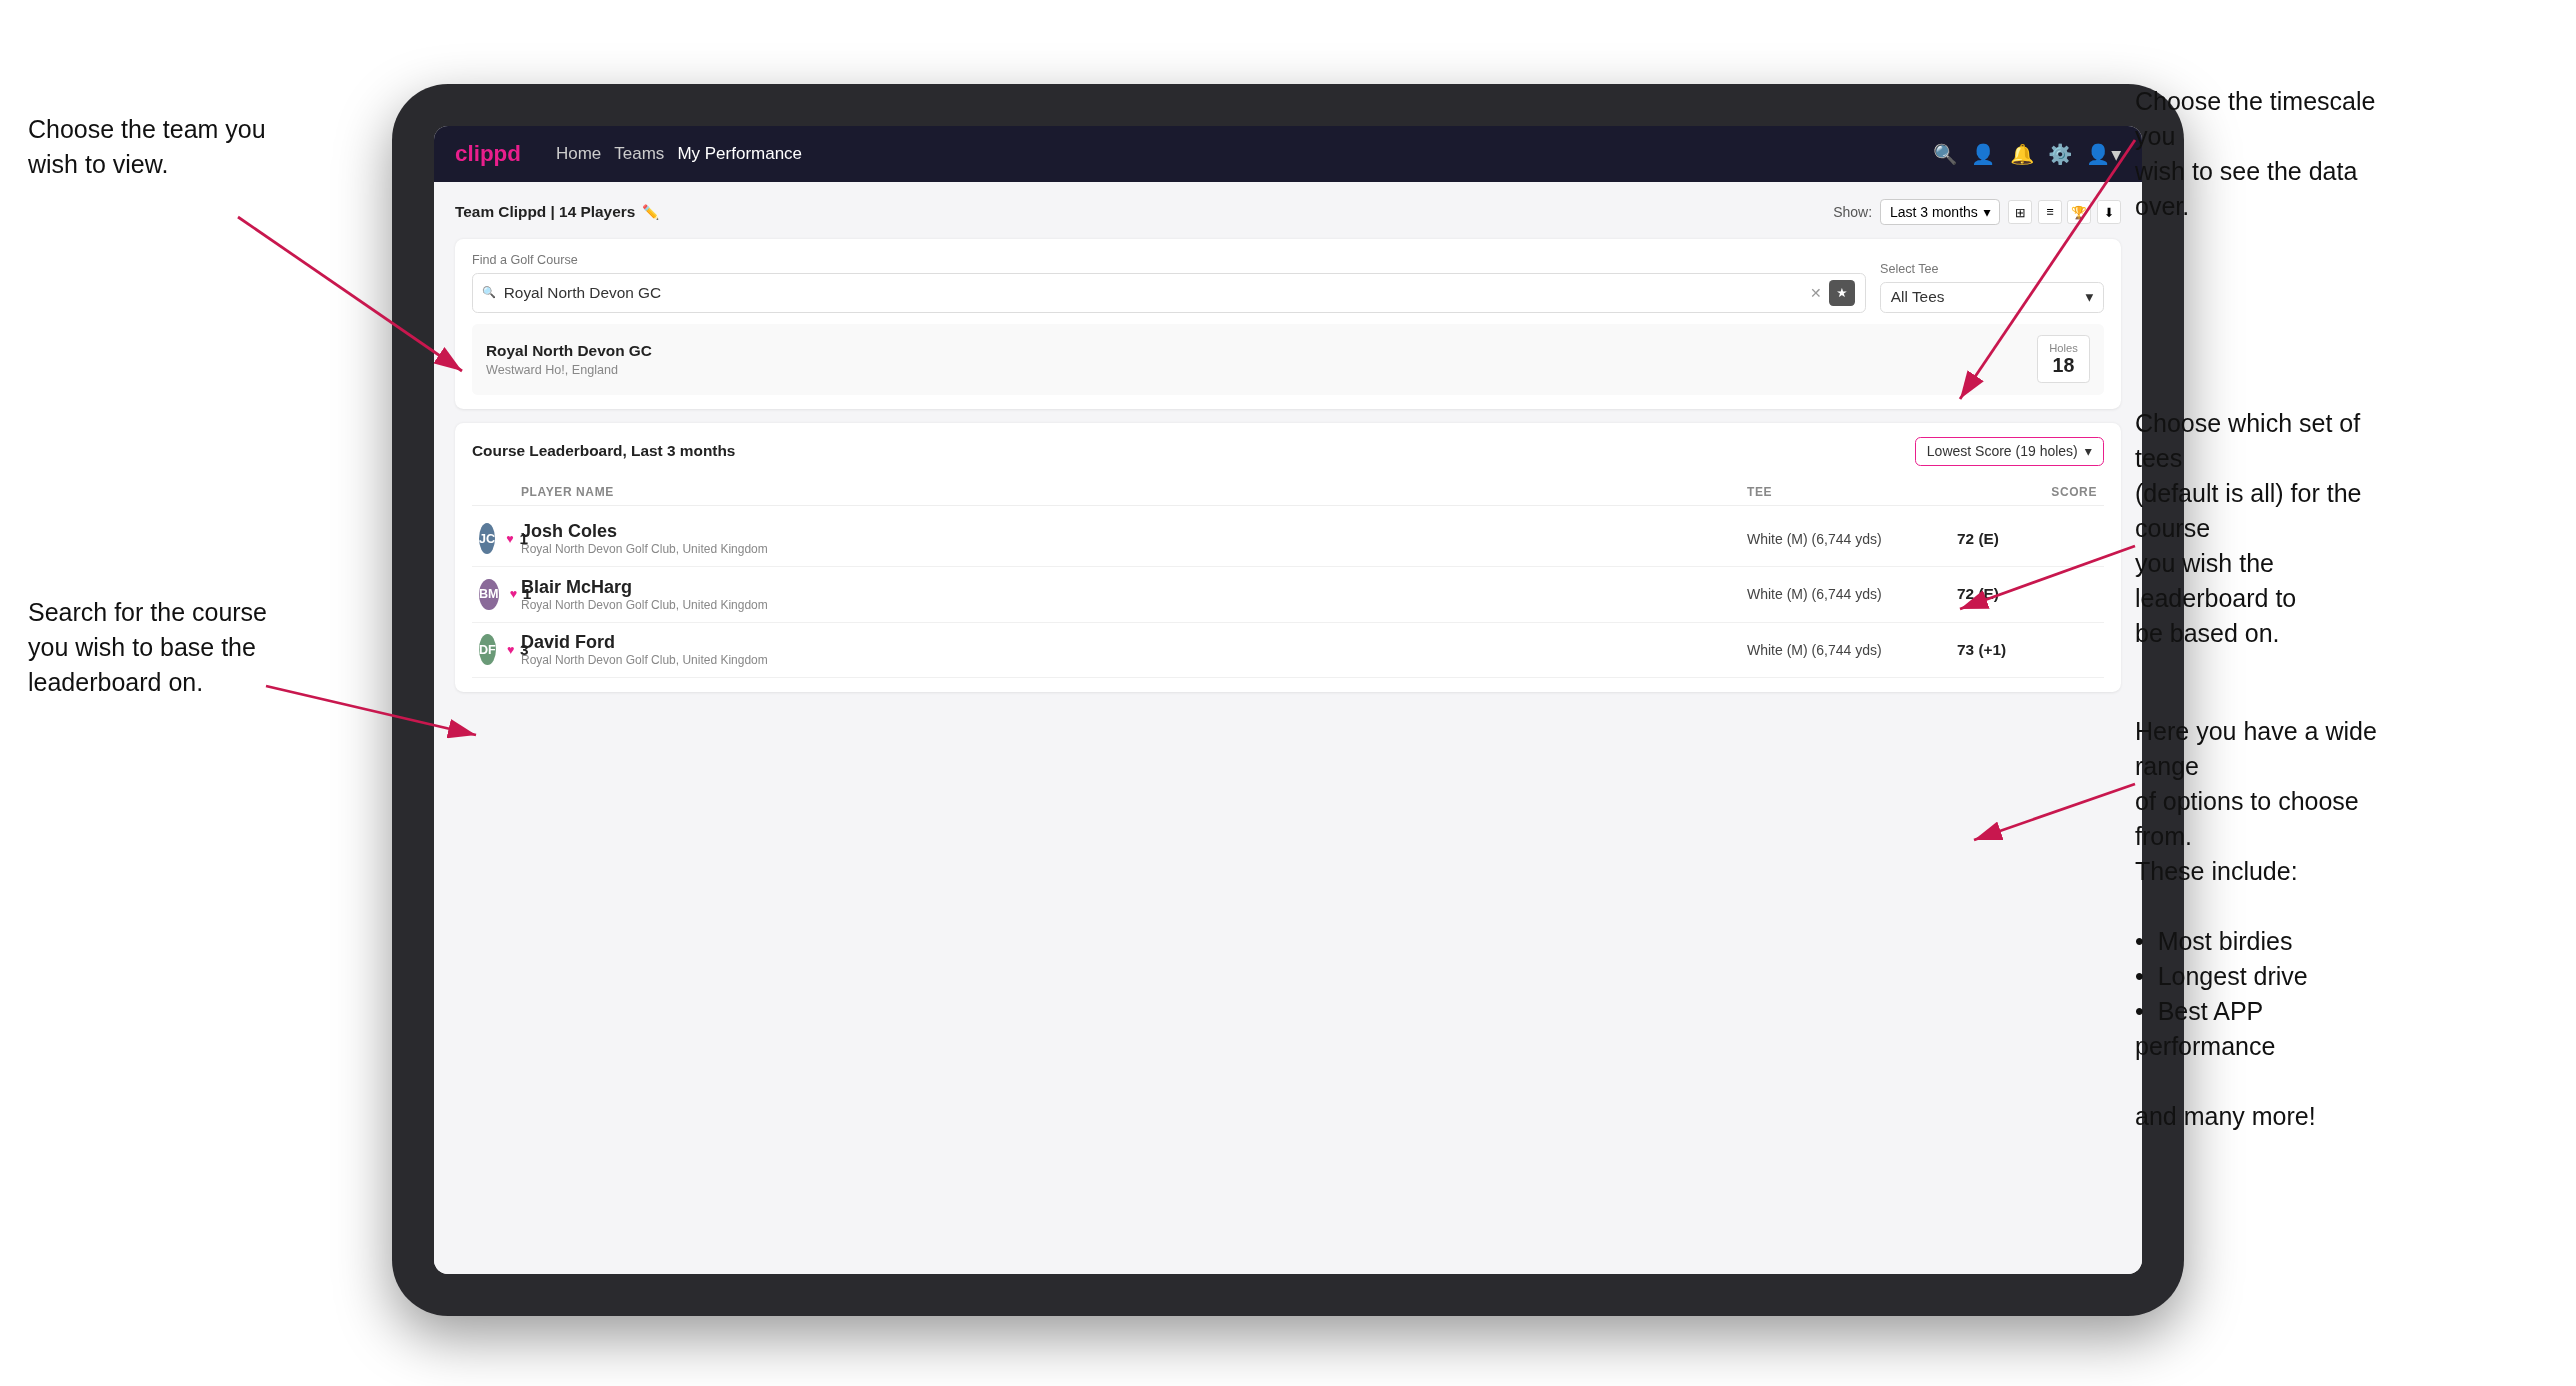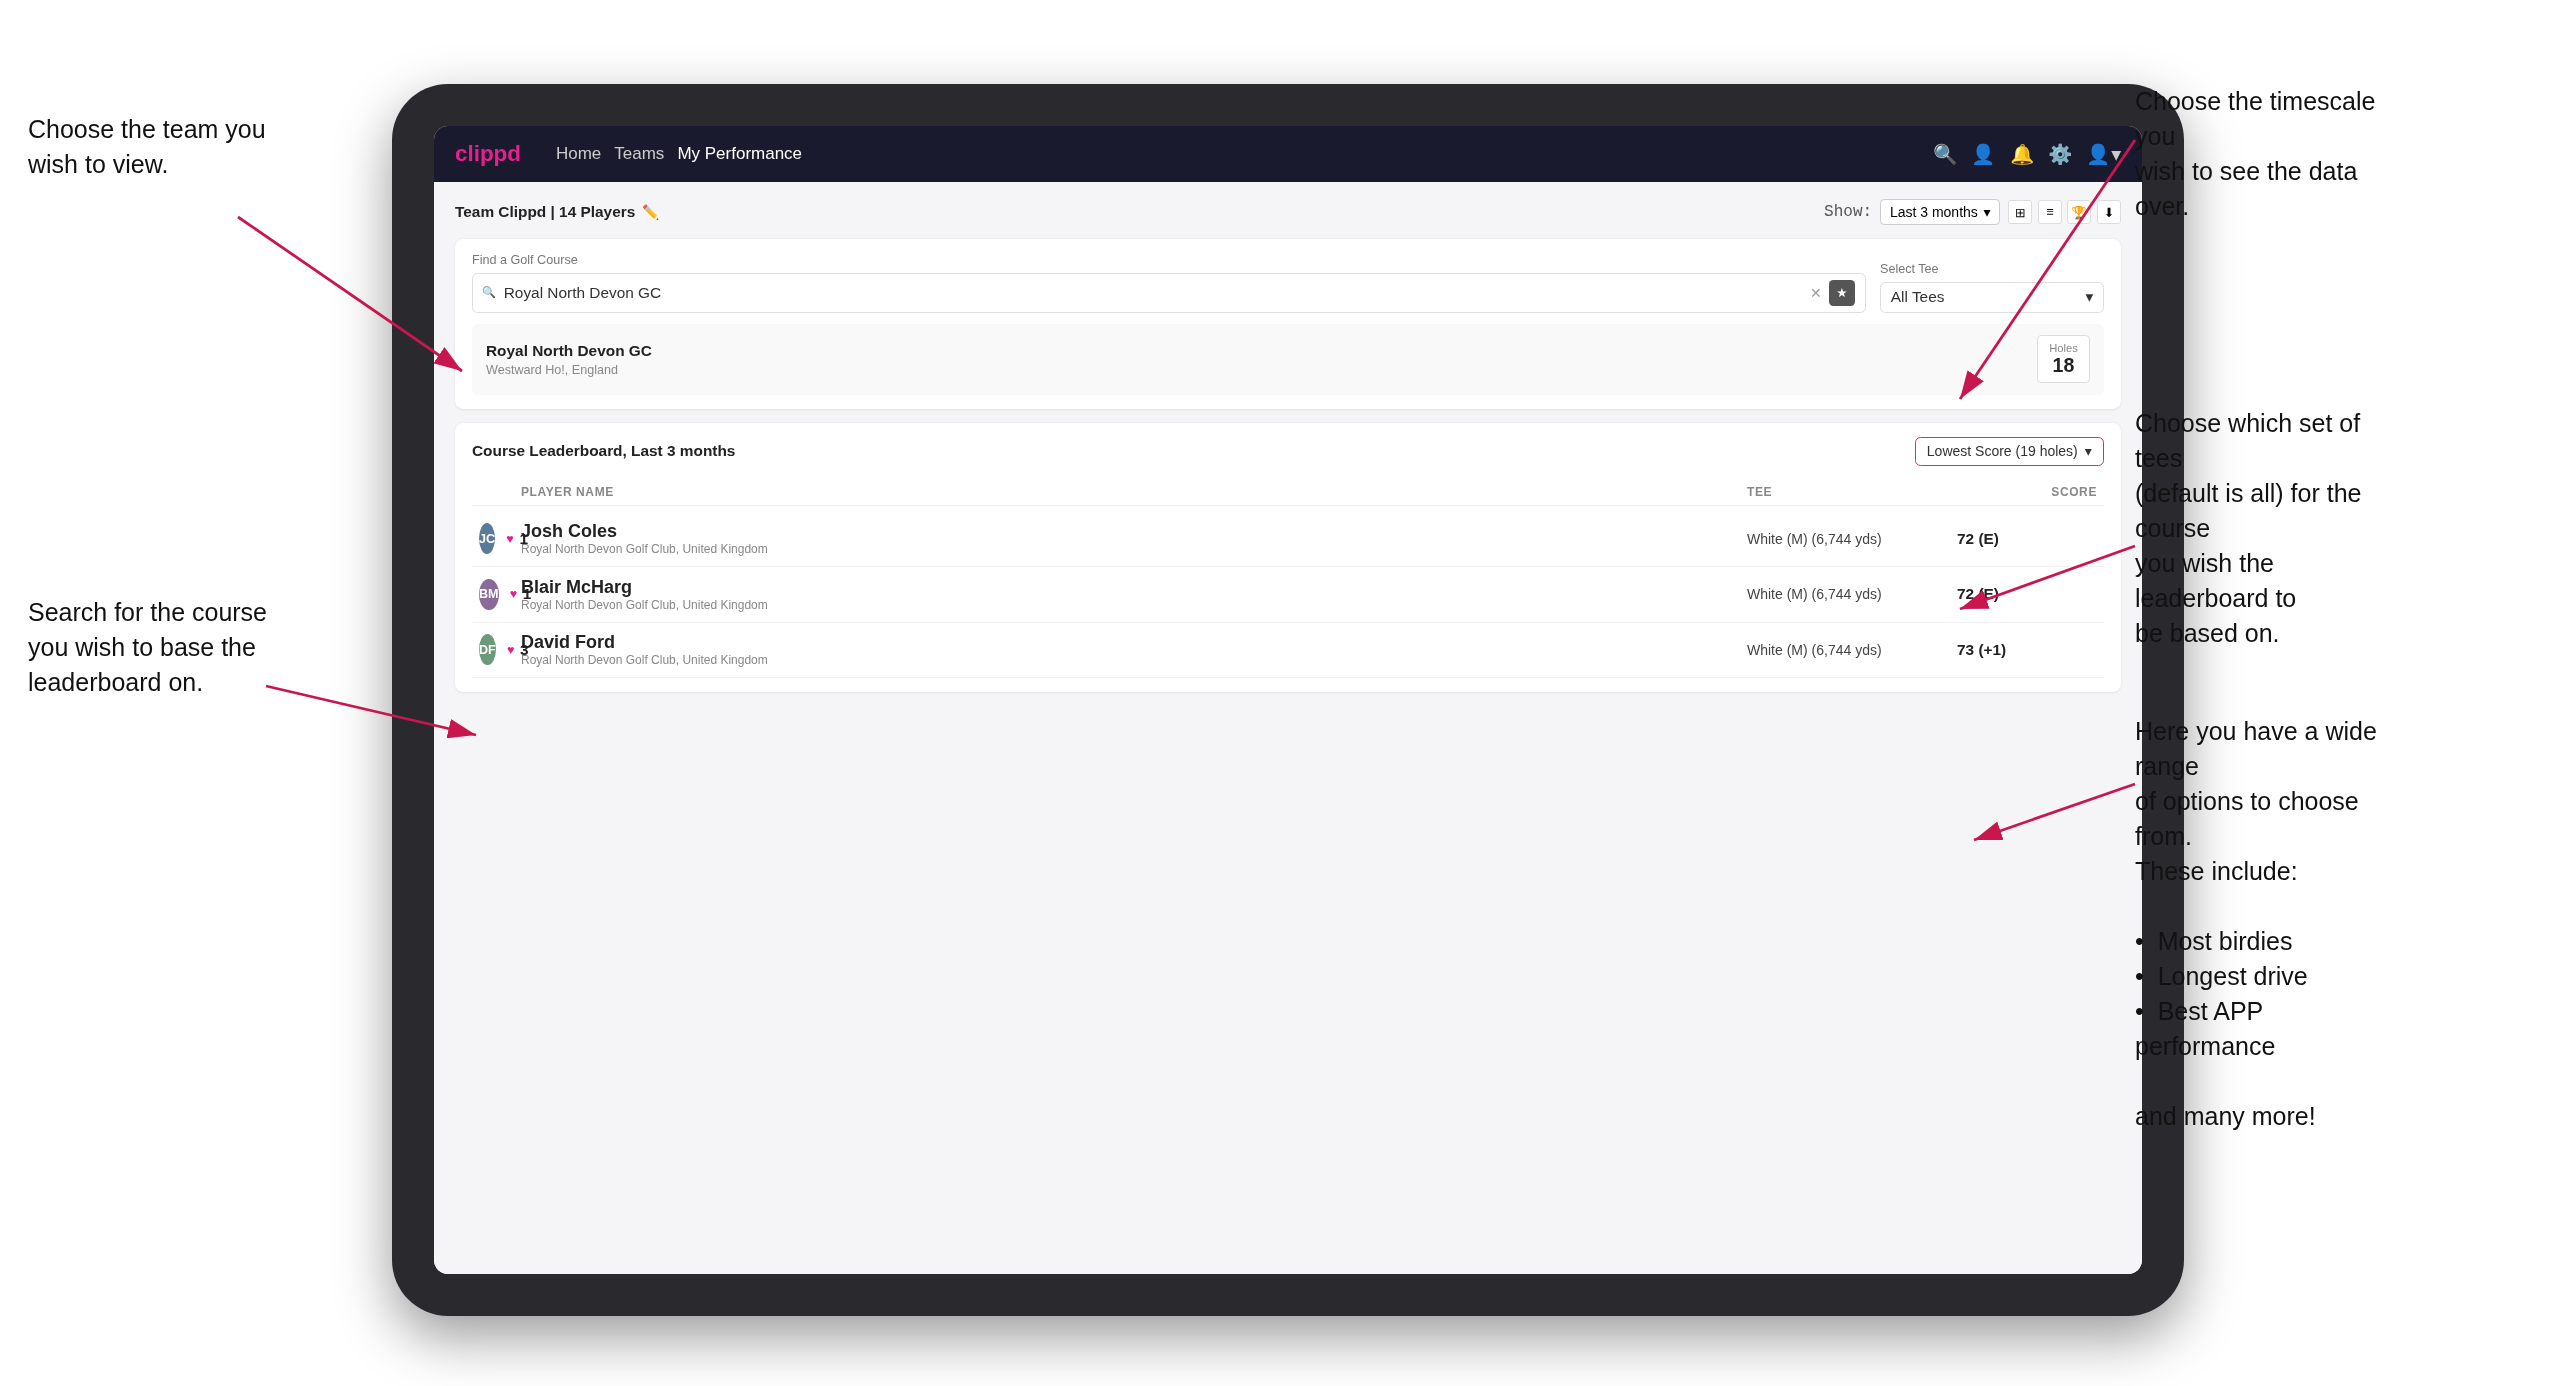--- a/index.html
+++ b/index.html
@@ -165,23 +165,22 @@
     }
 
     .show-controls {
       margin-left: auto;
       display: flex;
       align-items: center;
       gap: 8.4px;
     }
 
     .show-label {
-      font-size: 16px;
+      font-size: 14px;
       color: #555;
-      font-family: Liberation Mono, monospace;
     }
 
     .show-dropdown {
       background: #fff;
       border: 0.7px solid #ccc;
       border-radius: 4.2px;
       padding: 4.2px 8.4px;
       font-size: 14px;
       cursor: pointer;
       display: flex;

